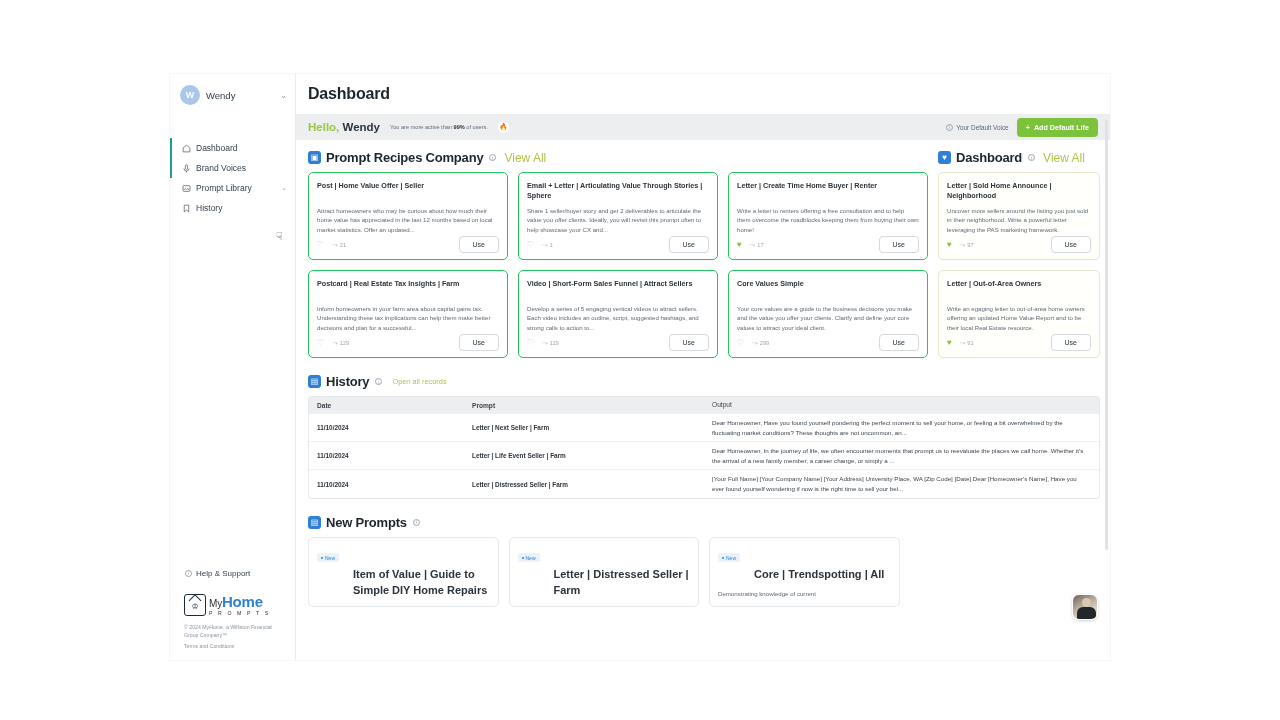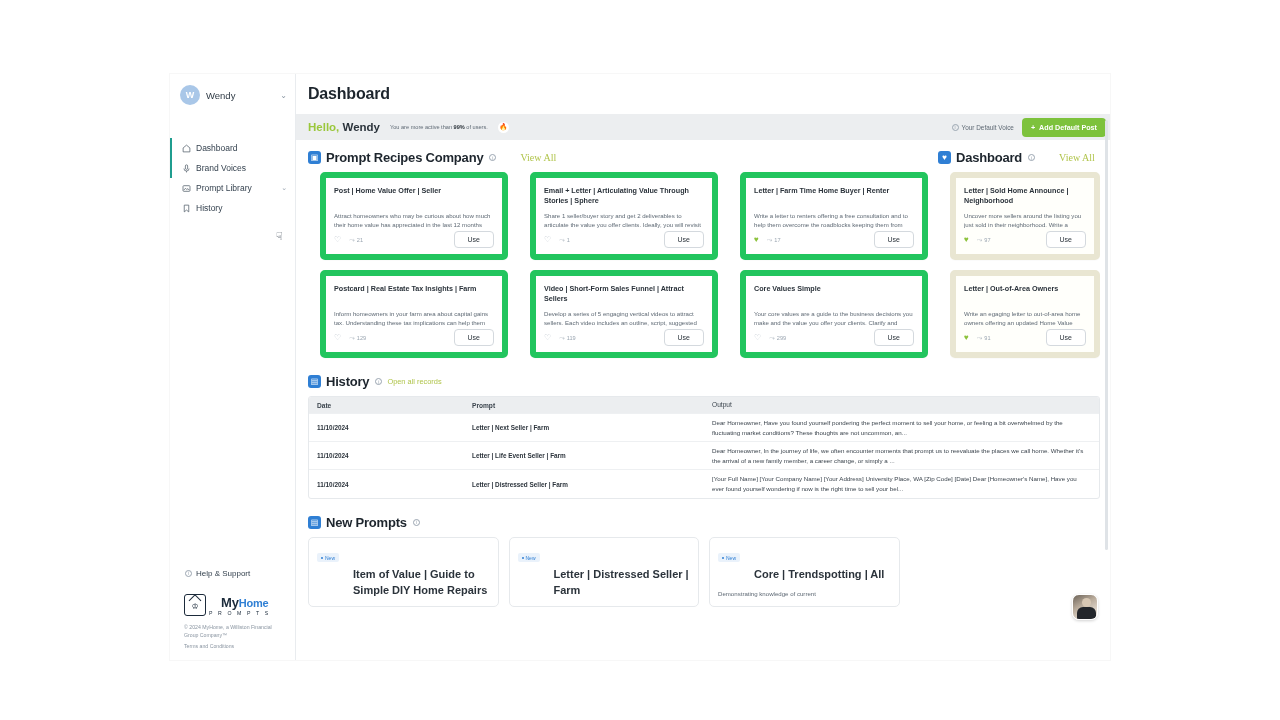--- a/index.html
+++ b/index.html
@@ -83,40 +83,40 @@
     border: 1.4px solid #1b2a3a; border-radius: 3px;
     position: relative; overflow: hidden;
     display: flex; align-items: center; justify-content: center;
   }
   .logo-mark .roof {
     position: absolute; top: 1.5px; left: 50%; transform: translateX(-50%) rotate(45deg);
     width: 9px; height: 9px; border-top: 1.4px solid #1b2a3a; border-left: 1.4px solid #1b2a3a;
   }
   .logo-mark .crown { font-size: 8px; color: #1b2a3a; margin-top: 3px; }
   .logo-text { line-height: 1; }
-  .logo-my { font-size: 13px; font-weight: bold; color: #1b2a3a; letter-spacing: -0.2px; margin-left: 12px; }
-  .logo-home { font-size: 11px; font-weight: bold; color: #2f7fd4; letter-spacing: -0.2px; }
+  .logo-my { font-size: 10px; font-weight: normal; color: #1b2a3a; letter-spacing: -0.2px; }
+  .logo-home { font-size: 15px; font-weight: bold; color: #2f7fd4; letter-spacing: -0.2px; }
   .logo-sub { font-size: 5.2px; letter-spacing: 2.1px; color: #1b2a3a; margin-top: 1px; }
   .legal { font-size: 5.2px; color: #8a95a1; line-height: 1.55; margin-top: 7px; padding-left: 4px; }
   .legal .terms { display: block; margin-top: 3px; }
 
   
   .main { flex: 1; height: 100%; position: relative; overflow: hidden; background: #ffffff; }
   .topbar {
     height: 40px; display: flex; align-items: center;
     padding-left: 12px; background: #ffffff;
   }
   .page-title { font-size: 16px; font-weight: bold; color: #1d252d; letter-spacing: -0.2px; }
 
   .scroll-area { position: absolute; top: 40px; left: 0; right: 0; bottom: 0; overflow: hidden; }
 
   .hello-bar {
     height: 26px; background: #eceef0;
     display: flex; align-items: center;
-    padding: 0 4px 0 12px; gap: 10px;
+    padding: 0 12px 0 12px; gap: 10px;
   }
   .hello-txt { font-size: 11.5px; font-weight: bold; color: #2b333b; }
   .hello-txt .accent { color: #9ac73b; }
   .active-note { font-size: 5.6px; color: #5e6974; }
   .active-note b { color: #2b333b; }
   .flame-badge {
     width: 11px; height: 11px; border-radius: 50%;
     background: #ffffff; display: flex; align-items: center; justify-content: center;
     font-size: 7px; color: #f2a33c;
   }
@@ -139,33 +139,32 @@
     display: flex; align-items: center; justify-content: center;
     font-size: 8px; flex: 0 0 13px;
   }
   .sec-title { font-size: 13px; font-weight: bold; color: #1d252d; letter-spacing: -0.2px; }
   .info-ico {
     width: 7px; height: 7px; border-radius: 50%;
     border: 0.8px solid #9aa5b1; color: #9aa5b1;
     font-size: 5px; display: inline-flex; align-items: center; justify-content: center;
     margin-left: 1px;
   }
-  .view-all { font-size: 10px; color: #b0c44a; margin-left: 19px; cursor: pointer; font-family: Liberation Serif, serif; }
+  .view-all { font-size: 12px; color: #b0c44a; margin-left: 3px; cursor: pointer; }
 
   .cols { display: flex; gap: 10px; }
   .col-left { flex: 1; }
   .col-right { width: 162px; flex: 0 0 162px; }
 
   .card-grid { display: grid; grid-template-columns: repeat(3, 1fr); gap: 10px; }
   .card {
-    background: #ffffff; border: 6px solid #22c55e; border-radius: 5px;
+    background: #ffffff; border: 1px solid #22c55e; border-radius: 5px;
     padding: 8px 8px 6px 8px; height: 88px;
     display: flex; flex-direction: column;
     box-shadow: 0 1px 1px rgba(0,0,0,0.02);
-    margin-left: 12px;
   }
   .card.fav { border-color: #e9e6d2; background: #fffffb; }
   .card-title {
     font-size: 7.2px; font-weight: bold; color: #2b333b;
     line-height: 1.4; min-height: 20px;
   }
   .card-desc {
     font-size: 6.1px; color: #5e6974; line-height: 1.52;
     margin-top: 5px; flex: 1; overflow: hidden;
   }
@@ -175,21 +174,21 @@
   .share-stat { display: flex; align-items: center; gap: 2px; font-size: 5.6px; color: #9aa5b1; }
   .share-ico { font-size: 7px; color: #b4bcc4; }
   .btn-use {
     margin-left: auto; background: #ffffff; border: 1px solid #d4d9de;
     border-radius: 4px; padding: 4px 13px;
     font-size: 7px; color: #2b333b; cursor: pointer;
   }
 
   
   .history-sec { margin-top: 16px; }
-  .open-records { font-size: 7.4px; color: #b0c44a; cursor: pointer; }
+  .open-records { font-size: 7.4px; color: #b0c44a; margin-left: 5px; cursor: pointer; }
   .table { border: 1px solid #e6e9ec; border-radius: 3px; overflow: hidden; background: #fff; }
   .thead { display: flex; background: #eceef0; height: 16px; align-items: center; }
   .thead div { font-size: 6.6px; color: #3b444d; padding-left: 8px; }
   .trow { display: flex; min-height: 26px; border-top: 1px solid #eef0f2; align-items: center; }
   .trow:first-child { border-top: none; }
   .c-date { width: 155px; flex: 0 0 155px; font-size: 6.4px; font-weight: bold; color: #2b333b; padding-left: 8px; }
   .c-prompt { width: 240px; flex: 0 0 240px; font-size: 6.4px; font-weight: bold; color: #2b333b; padding-left: 8px; }
   .c-out { flex: 1; font-size: 6.2px; color: #3b444d; line-height: 1.55; padding: 4px 10px 4px 8px; }
 
   
@@ -331,21 +330,21 @@
         </div>
         <div class="flame-badge">🔥</div>
 
         <div class="hello-right">
           <div class="default-voice">
             <span class="info-ico">i</span>
             <span>Your Default Voice</span>
           </div>
           <button class="btn-add">
             <span>+</span>
-            <span>Add Default Post</span>
+            <span>Add Default Life</span>
           </button>
         </div>
       </div>
 
       <div class="content">
 
         <div class="cols">
 
           <div class="col-left">
             <div class="section-head">
@@ -377,21 +376,21 @@
                   <span class="heart">♡</span>
                   <span class="share-stat">
                       <span class="share-ico">⤳</span>
                       <span>1</span>
                     </span>
                   <button class="btn-use">Use</button>
                 </div>
               </div>
 
               <div class="card">
-                <div class="card-title">Letter | Farm Time Home Buyer | Renter</div>
+                <div class="card-title">Letter | Create Time Home Buyer | Renter</div>
                 <div class="card-desc">Write a letter to renters offering a free consultation and to help them overcome the roadblocks keeping them from buying their own home!</div>
                 <div class="card-foot">
                   <span class="heart on">♥</span>
                   <span class="share-stat">
                       <span class="share-ico">⤳</span>
                       <span>17</span>
                     </span>
                   <button class="btn-use">Use</button>
                 </div>
               </div>

